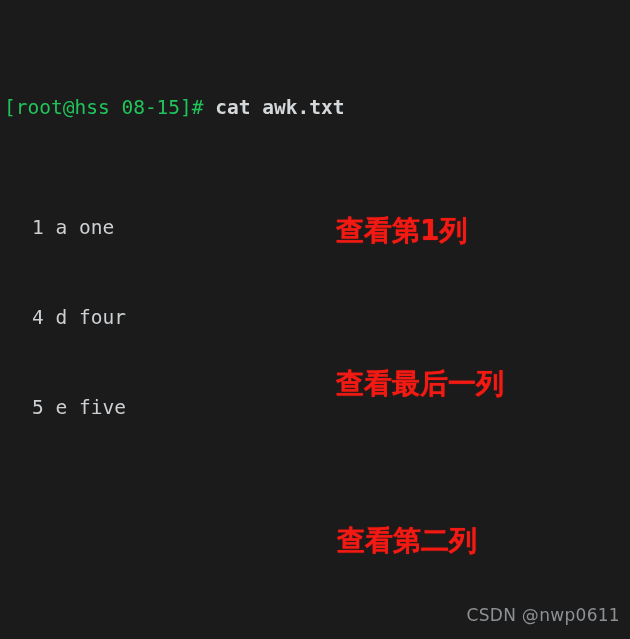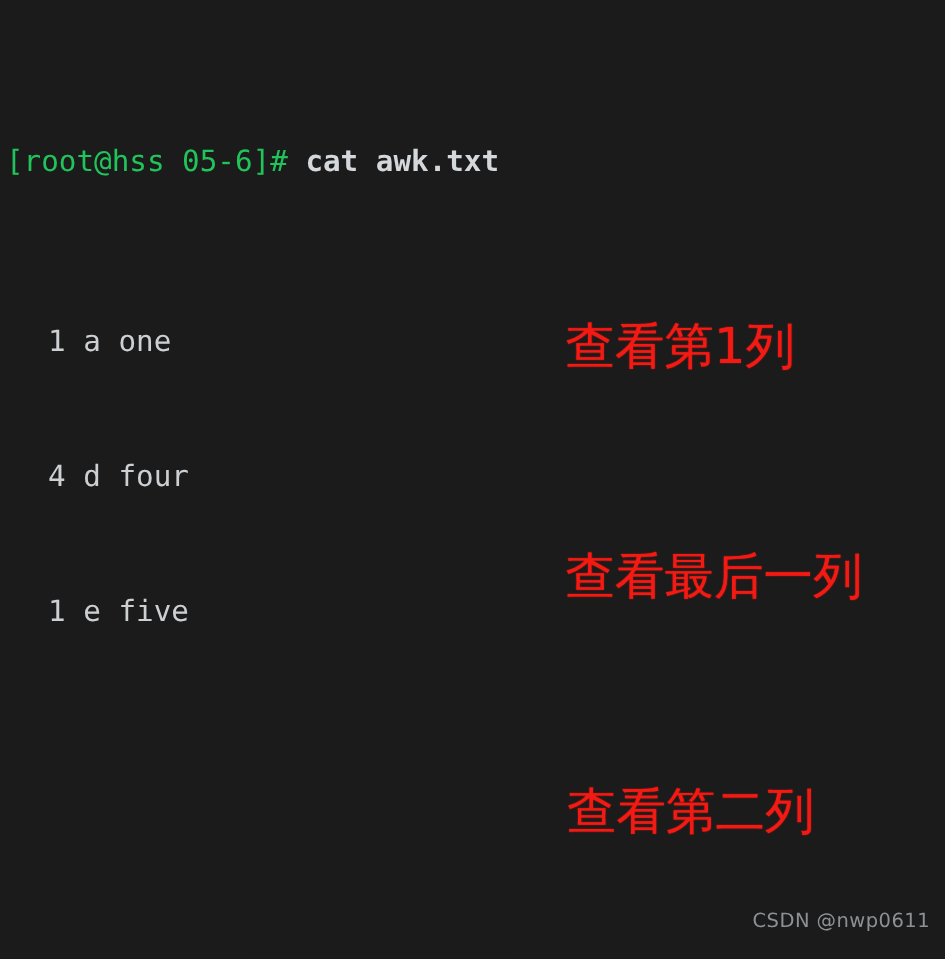--- a/index.html
+++ b/index.html
@@ -39,53 +39,52 @@
     font-weight: bold;
   }
   .out {
     color: #ccd0d3;
     margin-left: 28px;
   }
   .annotation {
     position: absolute;
     color: #f21a13;
     font-family: "DejaVu Sans", "Liberation Sans", sans-serif;
-    font-size: 33px;
-    font-weight: 400;
+    font-size: 28px;
+    font-weight: 700;
     line-height: 44px;
     white-space: nowrap;
     text-shadow: 0 0 1px #f21a13;
-    margin-left: 41px;
   }
   #annotation-1 { left: 336px; top: 209px; }
   #annotation-2 { left: 336px; top: 362px; }
   #annotation-3 { left: 337px; top: 519px; }
   .watermark {
     position: absolute;
     right: 10px;
     bottom: 9px;
     color: #8d9194;
     font-family: "DejaVu Sans", "Liberation Sans", sans-serif;
-    font-size: 13px;
+    font-size: 17px;
     letter-spacing: 0.3px;
     white-space: nowrap;
   }
 </style>
 </head>
 <body>
 
 <div id="terminal">
 
   <div class="lines">
 
-    <div class="line"><span class="prompt">[root@hss 05-6]#</span><span class="cmd"> cat awk.txt</span></div>
+    <div class="line"><span class="prompt">[root@hss 08-15]#</span><span class="cmd"> cat awk.txt</span></div>
 
     <div class="line out">1 a one</div>
     <div class="line out">4 d four</div>
-    <div class="line out">1 e five</div>
+    <div class="line out">5 e five</div>
 
     
 
     
     
     
     
     
 
     

